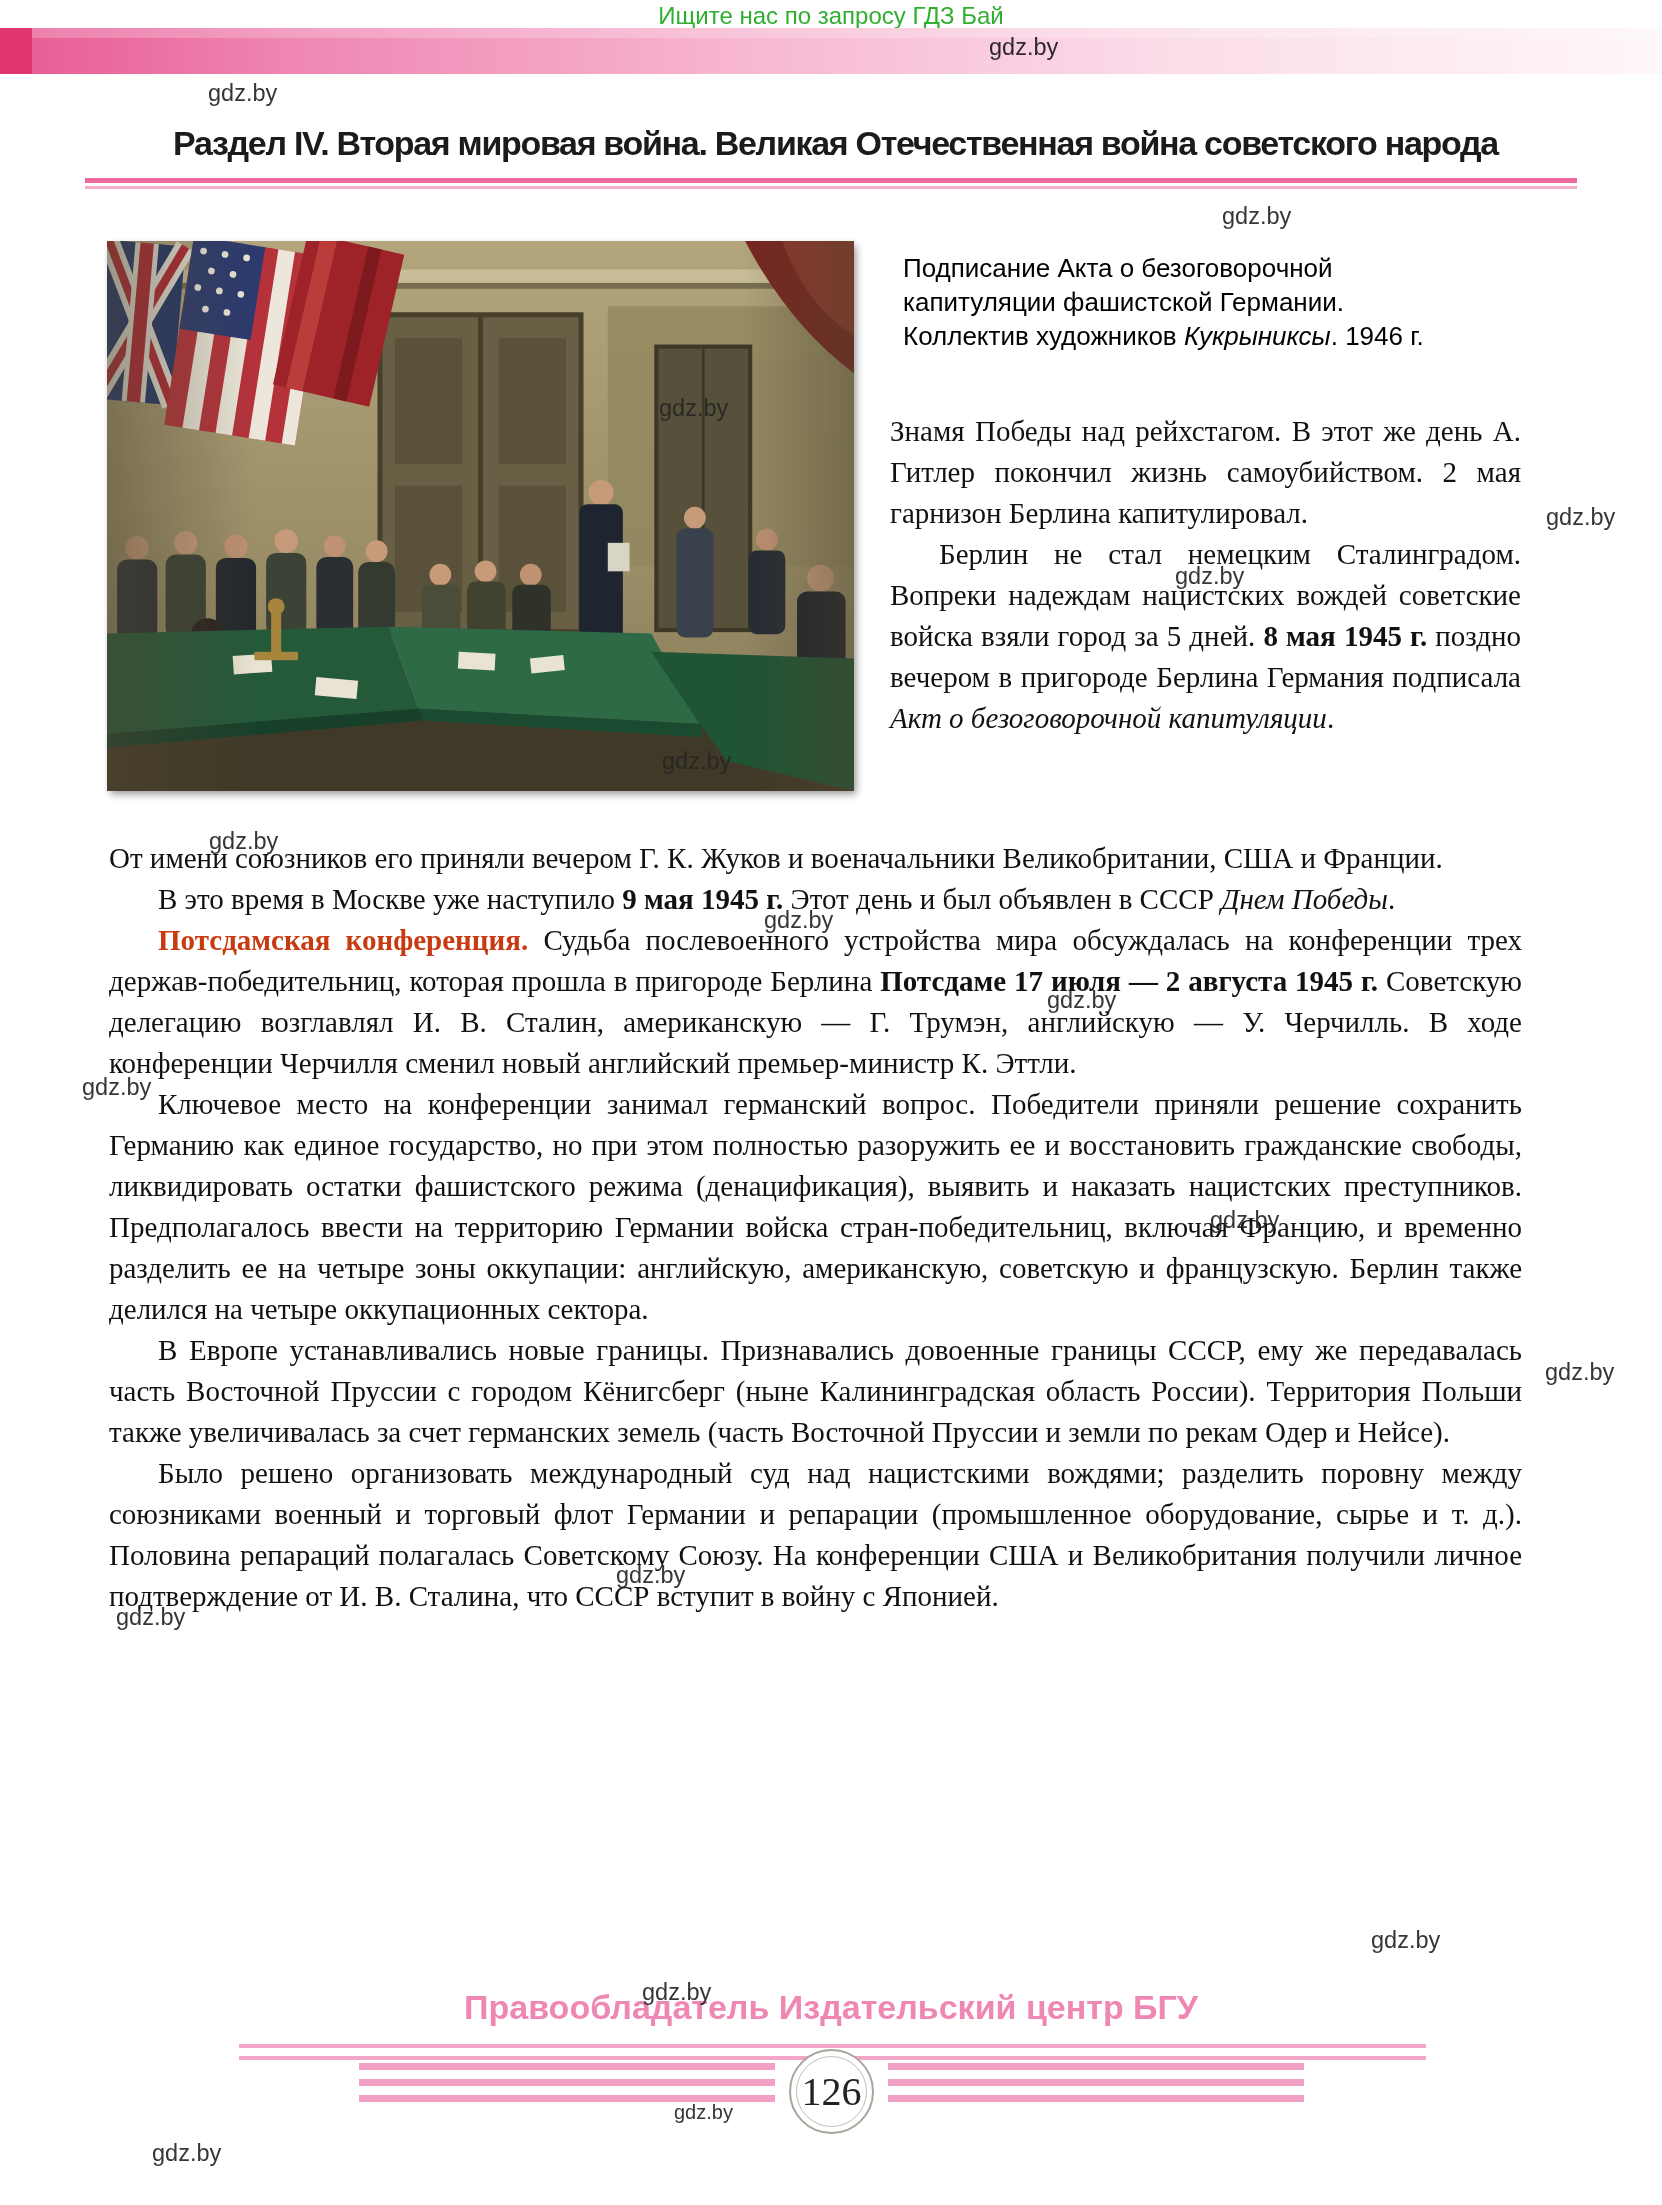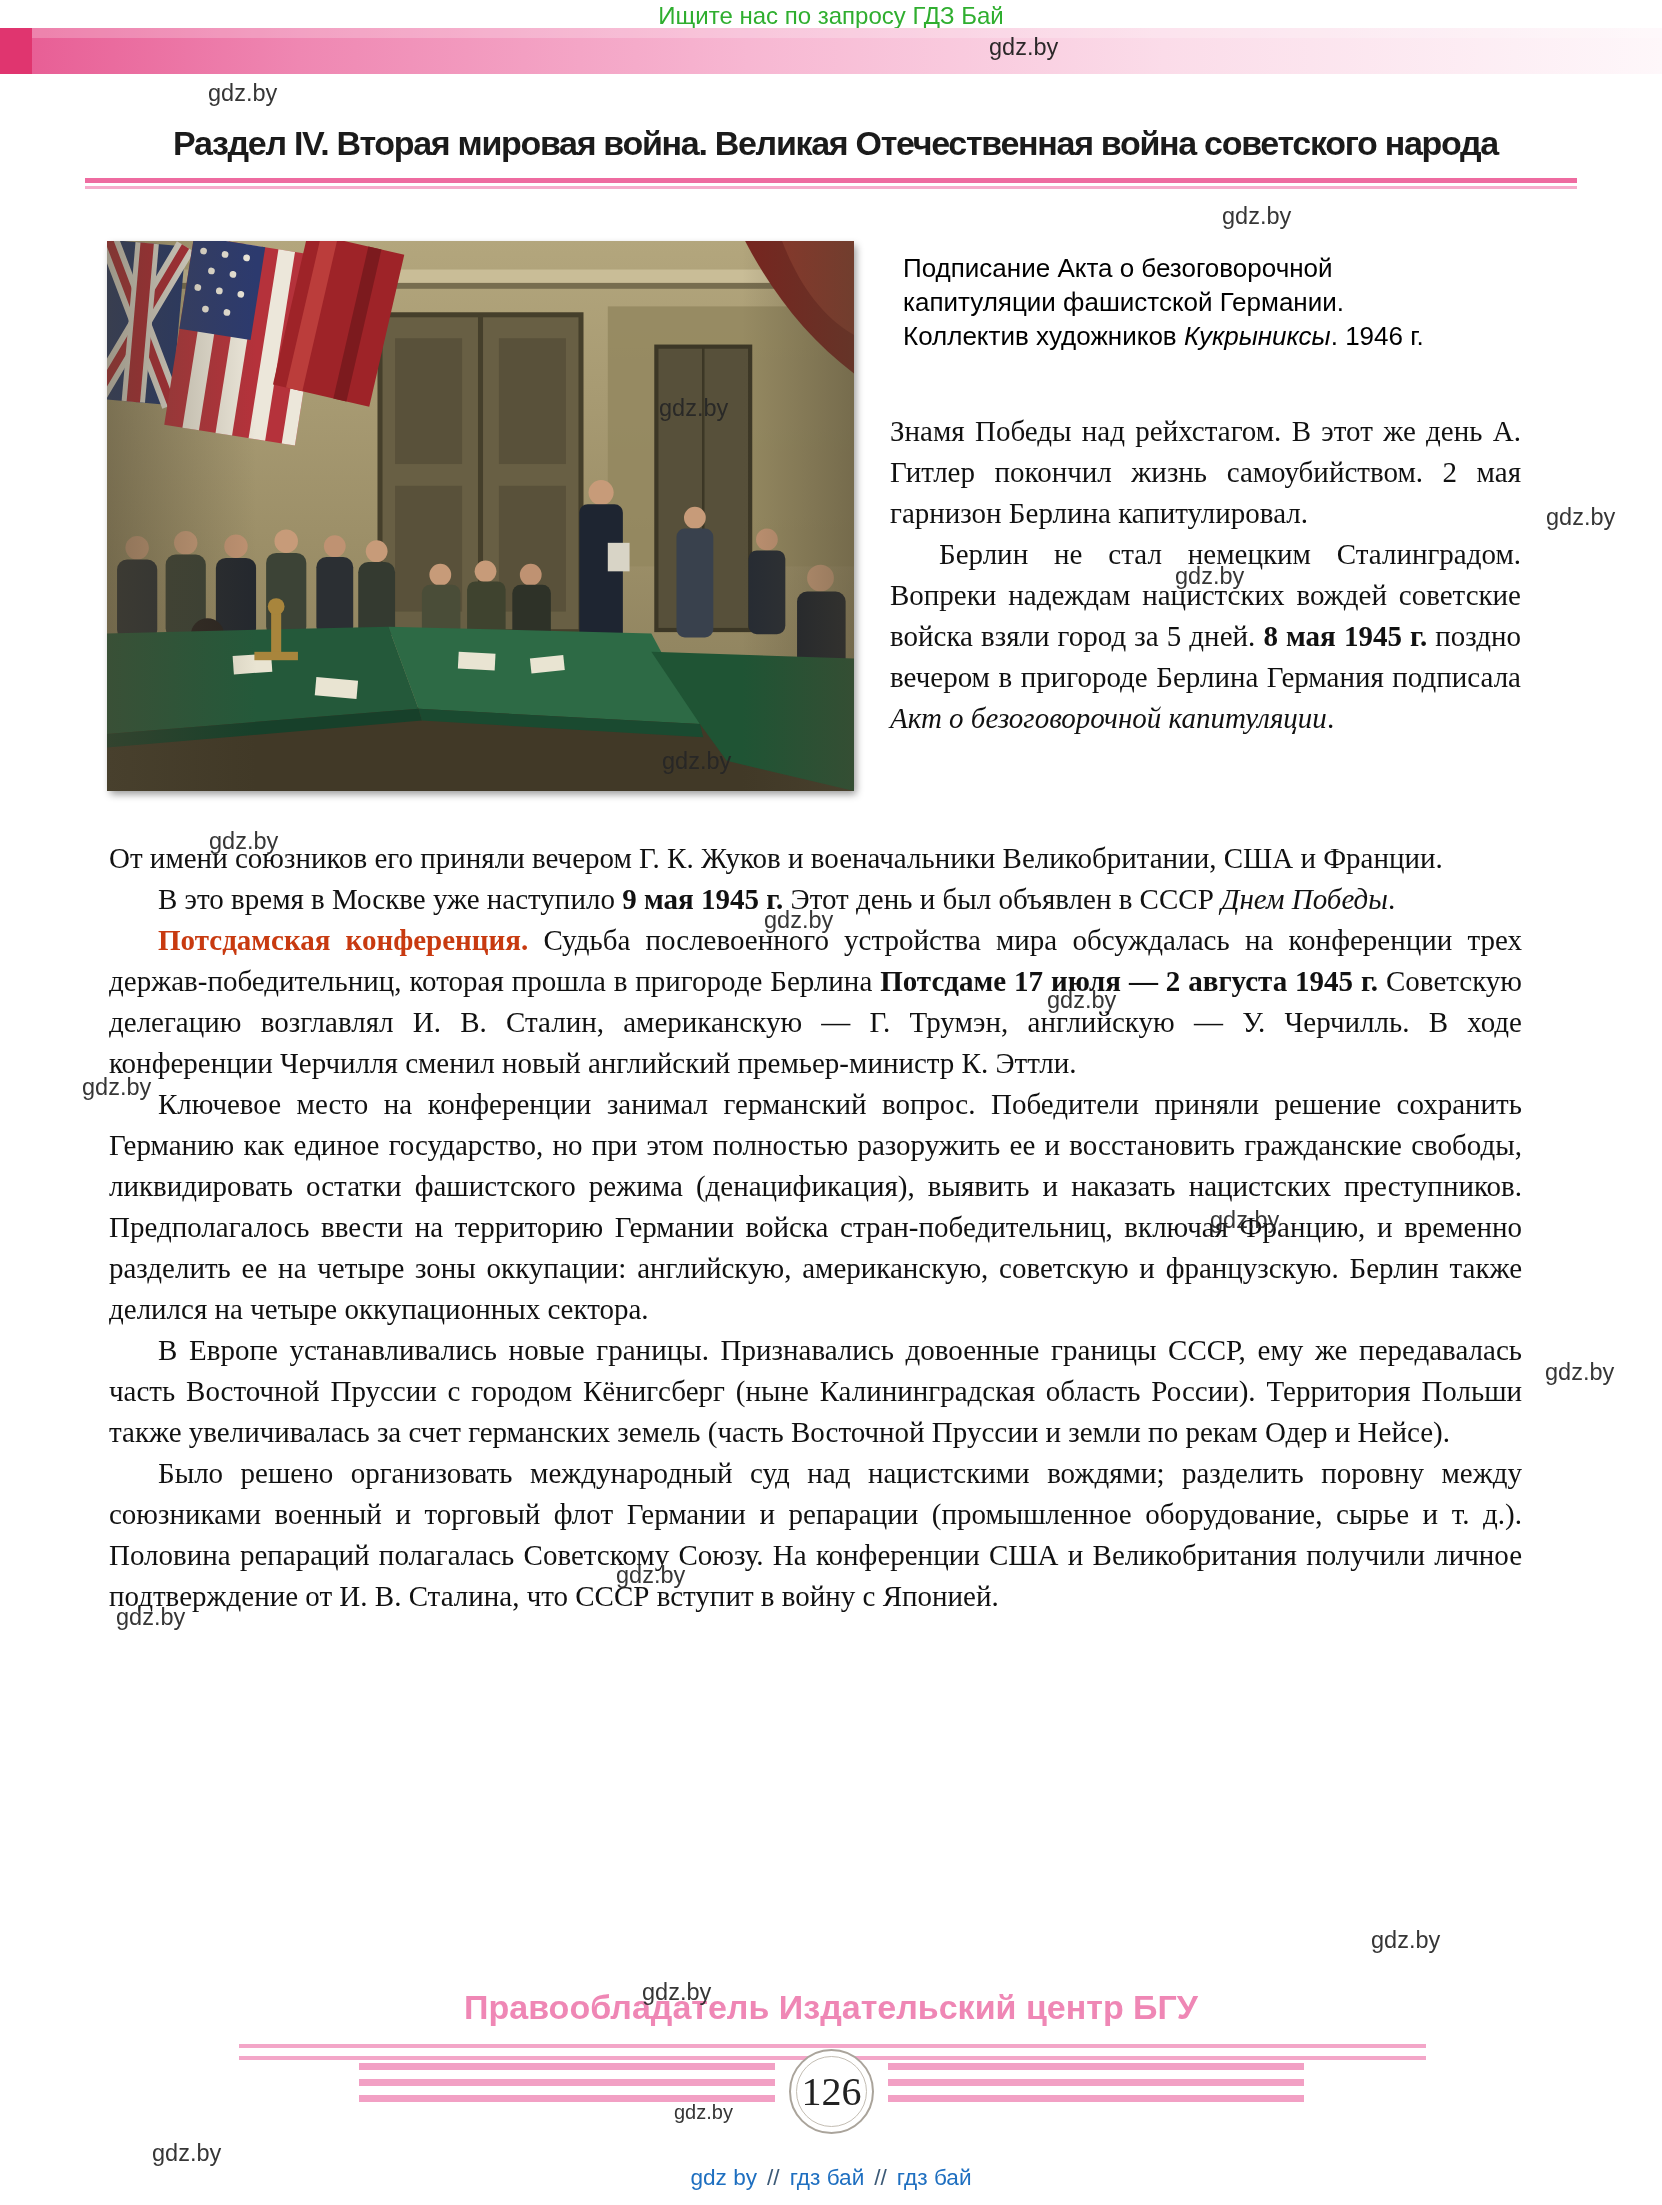--- a/index.html
+++ b/index.html
@@ -248,18 +248,15 @@
   <div class="copyline l1"></div>
   <div class="copyline l2"></div>
   <div class="copyright">Правообладатель Издательский центр БГУ</div>
   <div class="stripes left"></div>
   <div class="stripes right"></div>
 
   <div class="pagenum-wrap">
     <div class="pagenum-inner">126</div>
   </div>
 
-  <div class="footlinks">
-    <span>gdz by</span><span class="sep">//</span><span>гдз бай</span><span class="sep">//</span><span>гдз бай</span>
-  </div>
 
 </div>
 
 
 </body></html>

